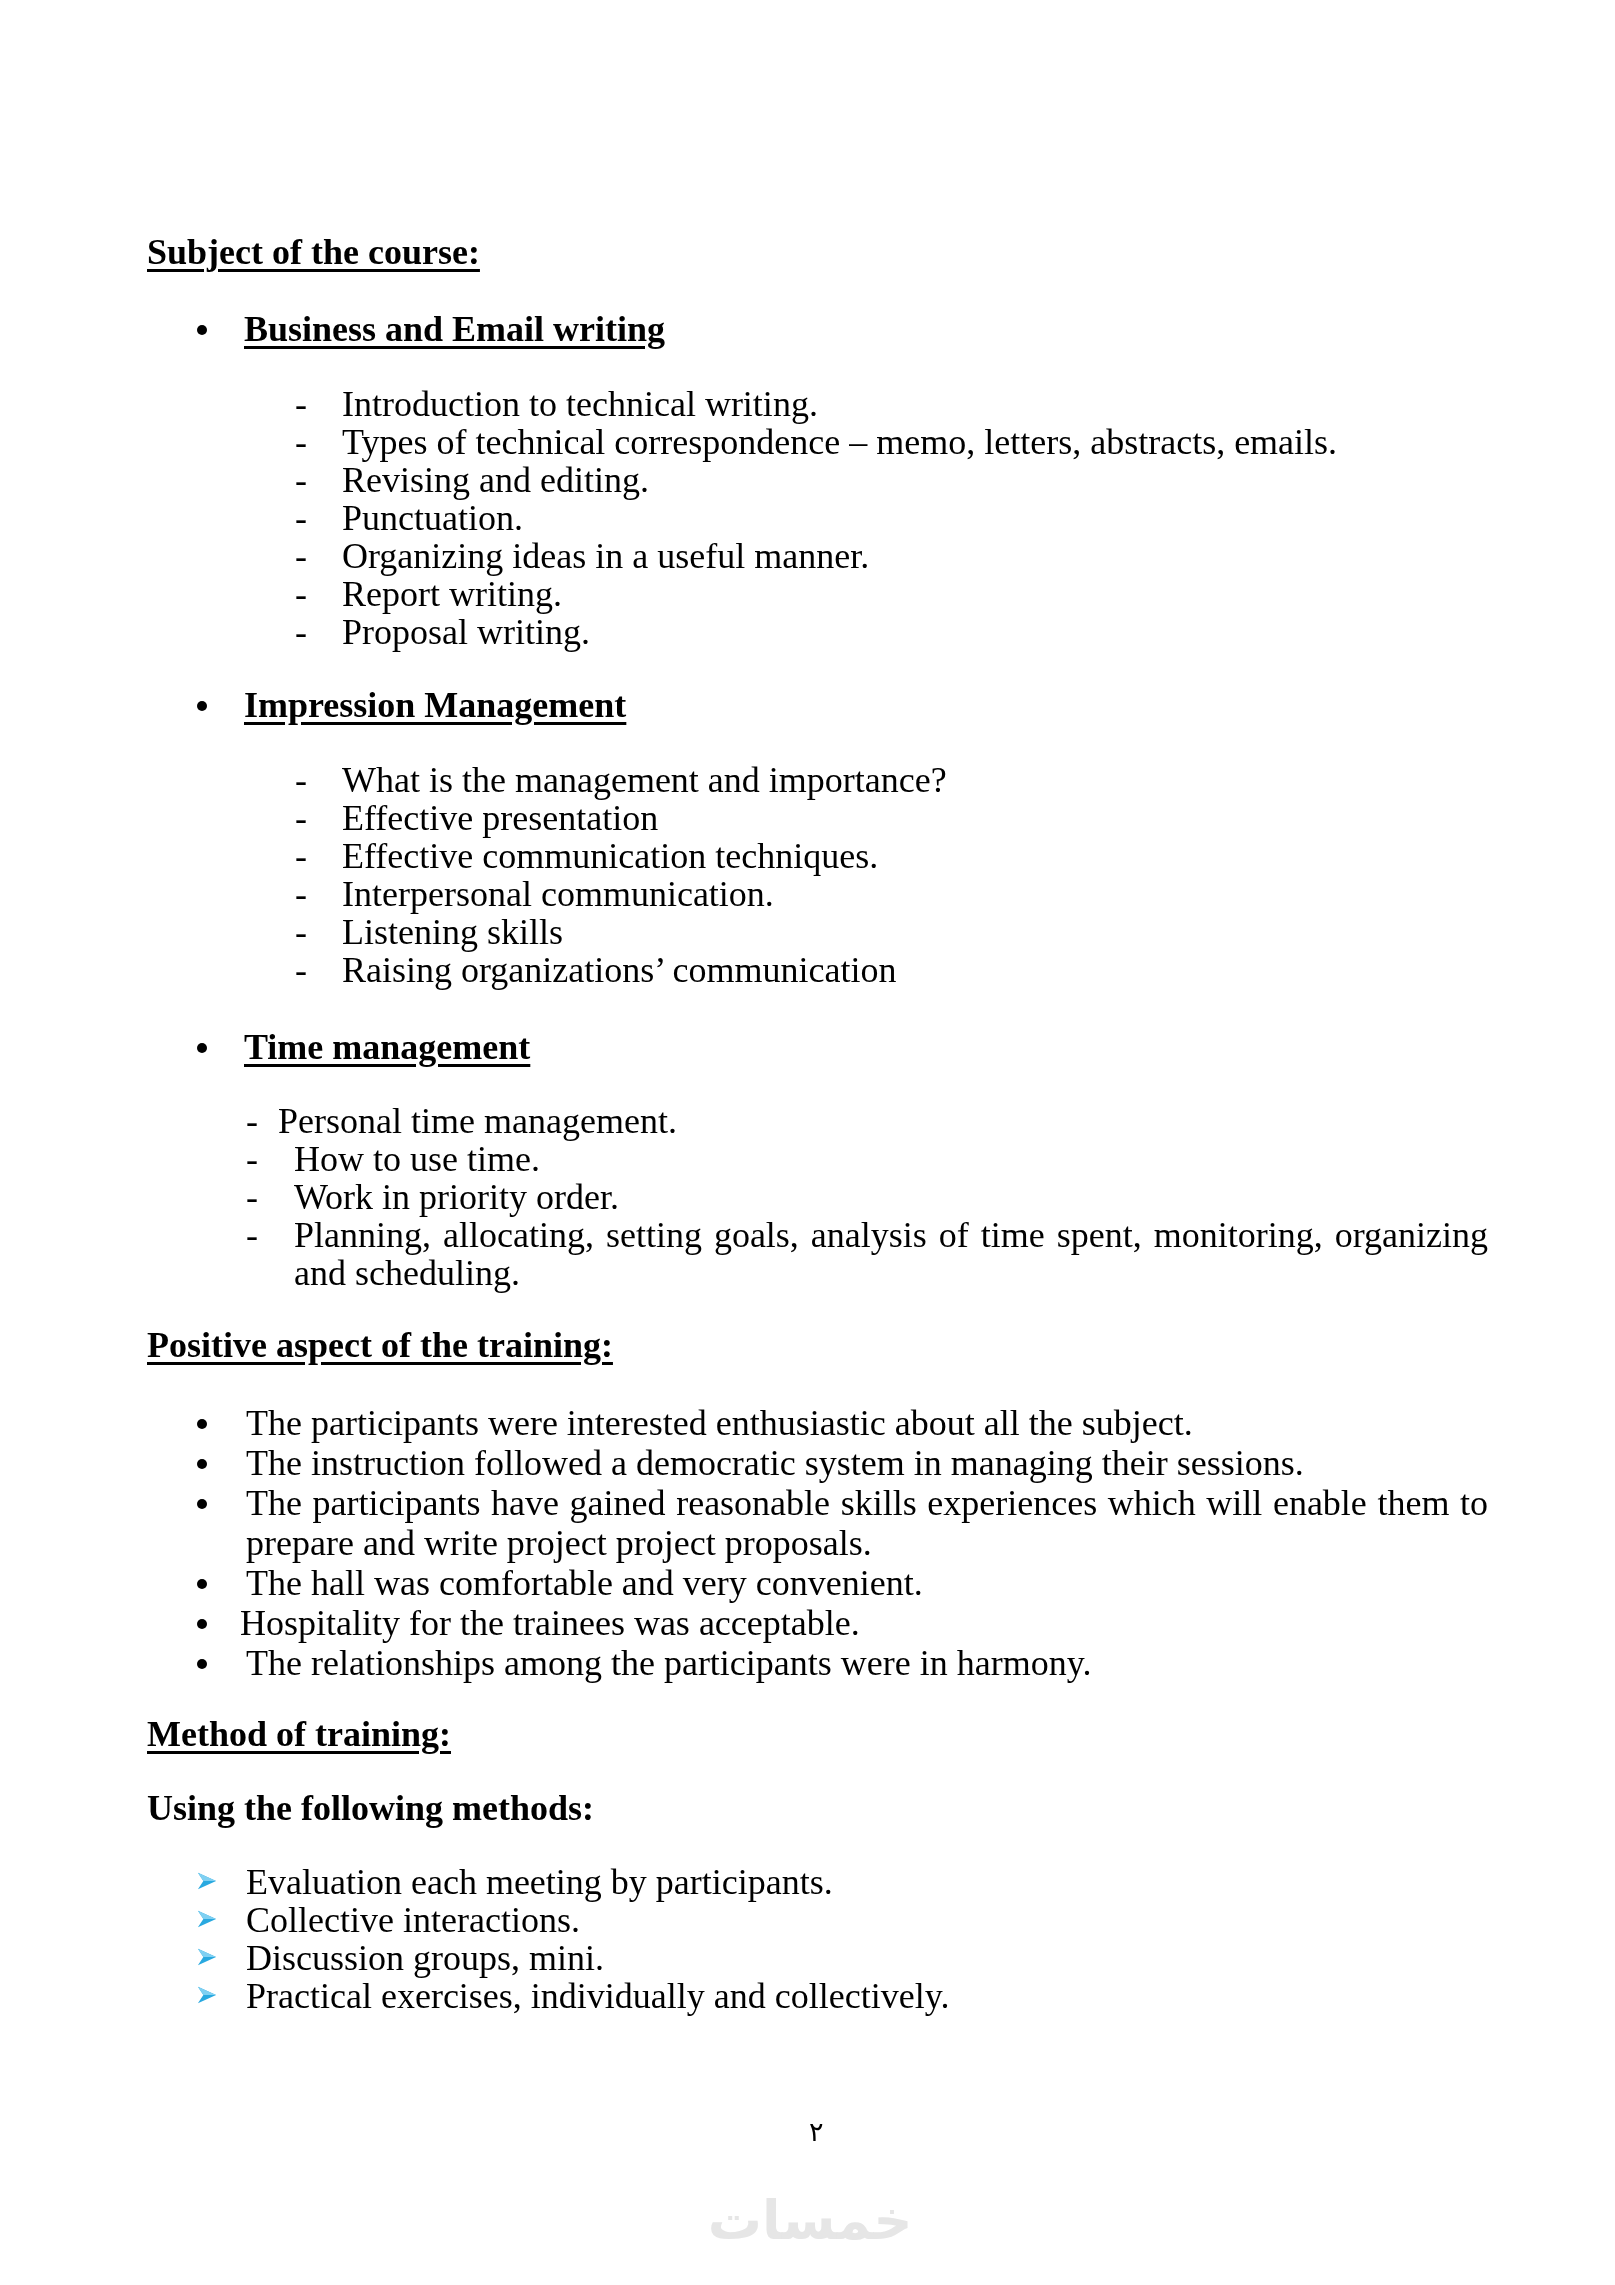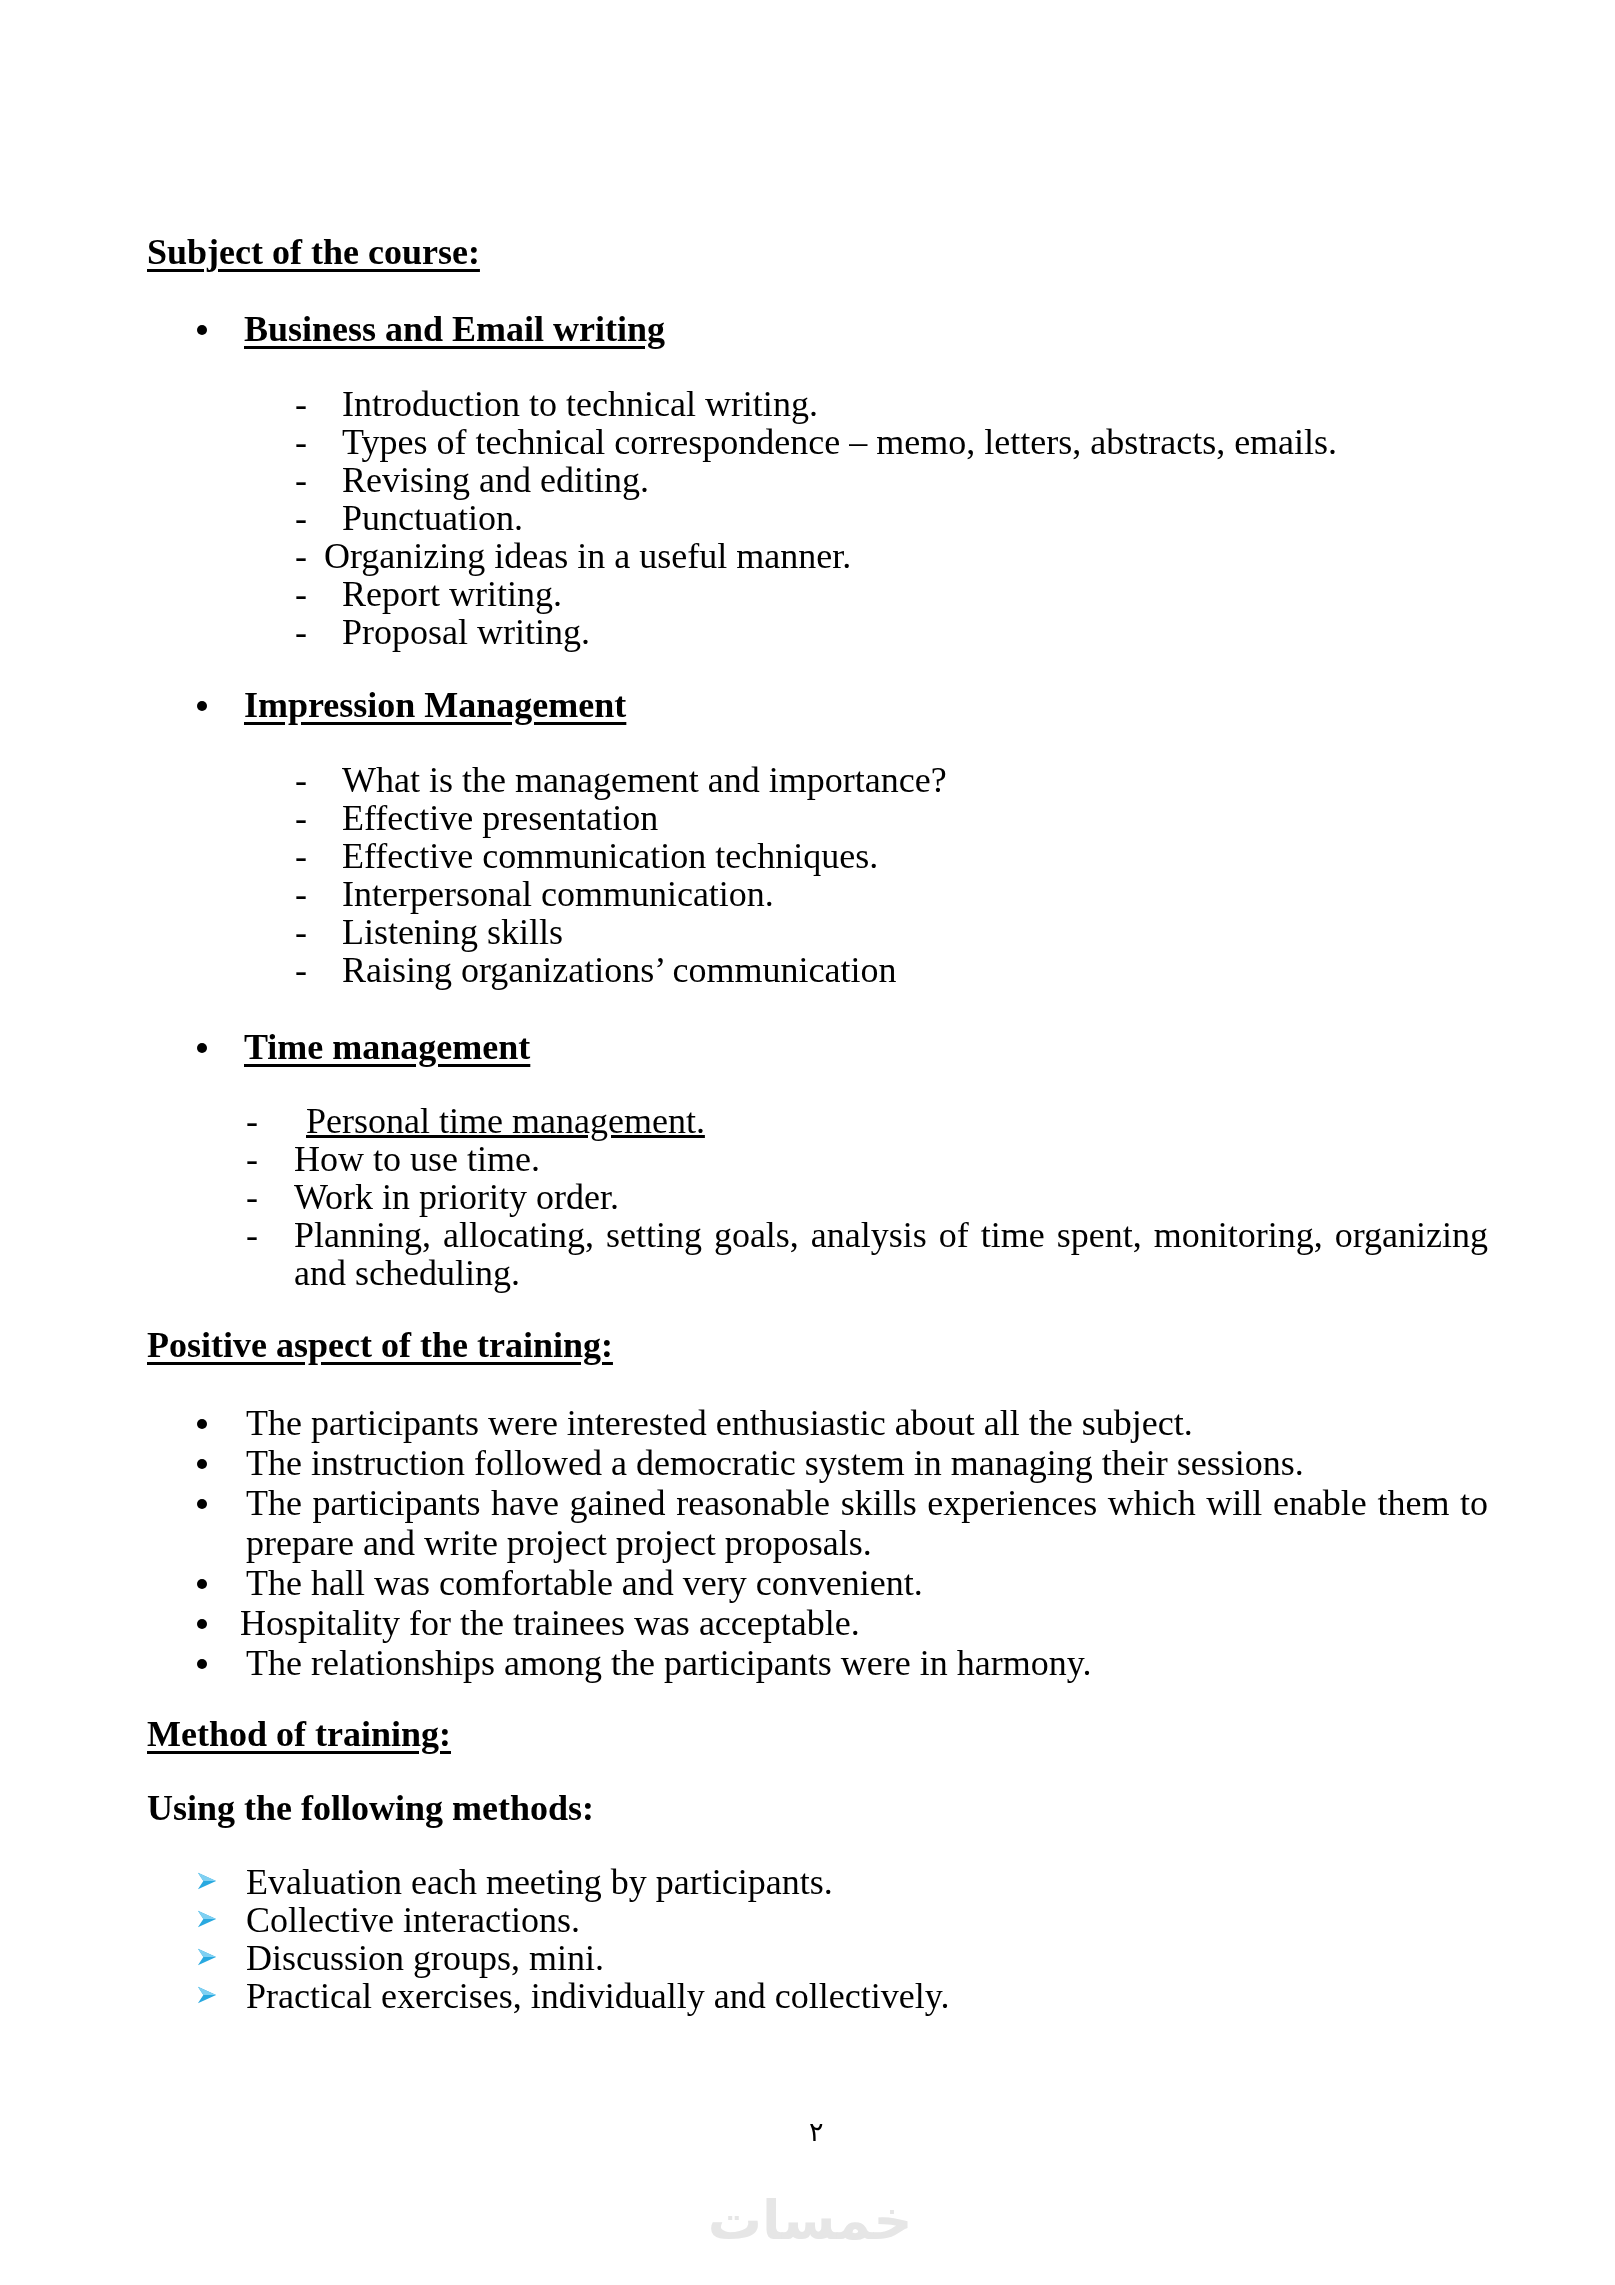--- a/index.html
+++ b/index.html
@@ -40,21 +40,21 @@
   <div class="row">
       <span class="dash" style="left:295px;">-</span>
       <span class="tx" style="left:342px;">Revising and editing.</span>
     </div>
   <div class="row">
       <span class="dash" style="left:295px;">-</span>
       <span class="tx" style="left:342px;">Punctuation.</span>
     </div>
   <div class="row">
       <span class="dash" style="left:295px;">-</span>
-      <span class="tx" style="left:324px;">Organizing ideas in a useful manner.</span>
+      <span class="tx" style="left:342px;">Organizing ideas in a useful manner.</span>
     </div>
   <div class="row">
       <span class="dash" style="left:295px;">-</span>
       <span class="tx" style="left:342px;">Report writing.</span>
     </div>
   <div class="row">
       <span class="dash" style="left:295px;">-</span>
       <span class="tx" style="left:342px;">Proposal writing.</span>
     </div>
 </div>
@@ -94,21 +94,21 @@
 
 <div class="blk" style="left:0; top:1028px; width:1616px;">
   <div class="row">
     <span class="bullet-dot" style="left:197px;"></span>
     <span class="tx h" style="left:244px;">Time management</span>
   </div>
 </div>
 <div class="blk" style="left:0; top:1102px; width:1616px;">
   <div class="row">
       <span class="dash" style="left:246px;">-</span>
-      <span class="tx" style="left:306px;text-decoration:underline;">Personal time management.</span>
+      <span class="tx" style="left:278px;">Personal time management.</span>
     </div>
   <div class="row">
       <span class="dash" style="left:246px;">-</span>
       <span class="tx" style="left:294px;">How to use time.</span>
     </div>
   <div class="row">
       <span class="dash" style="left:246px;">-</span>
       <span class="tx" style="left:294px;">Work in priority order.</span>
     </div>
   <div class="row" style="height:75px;">

